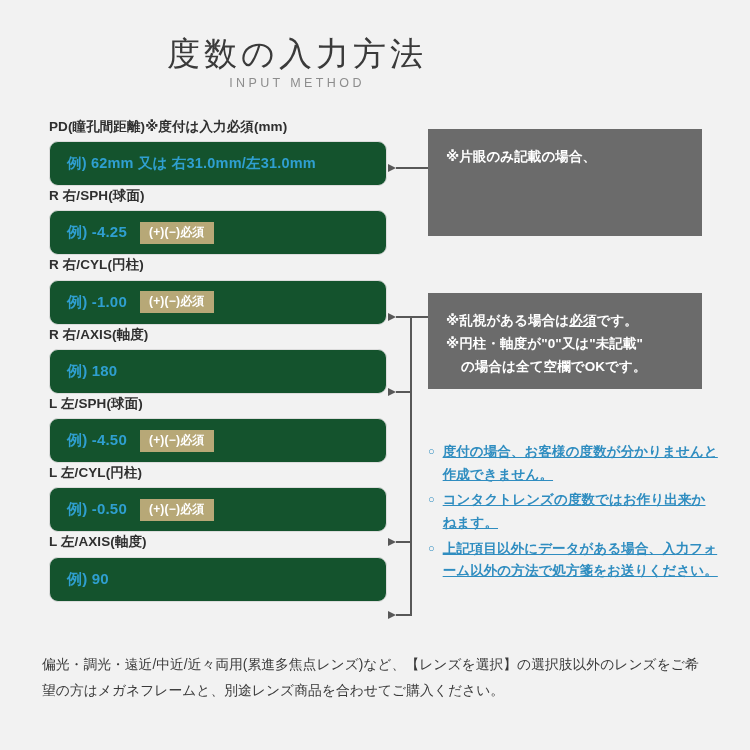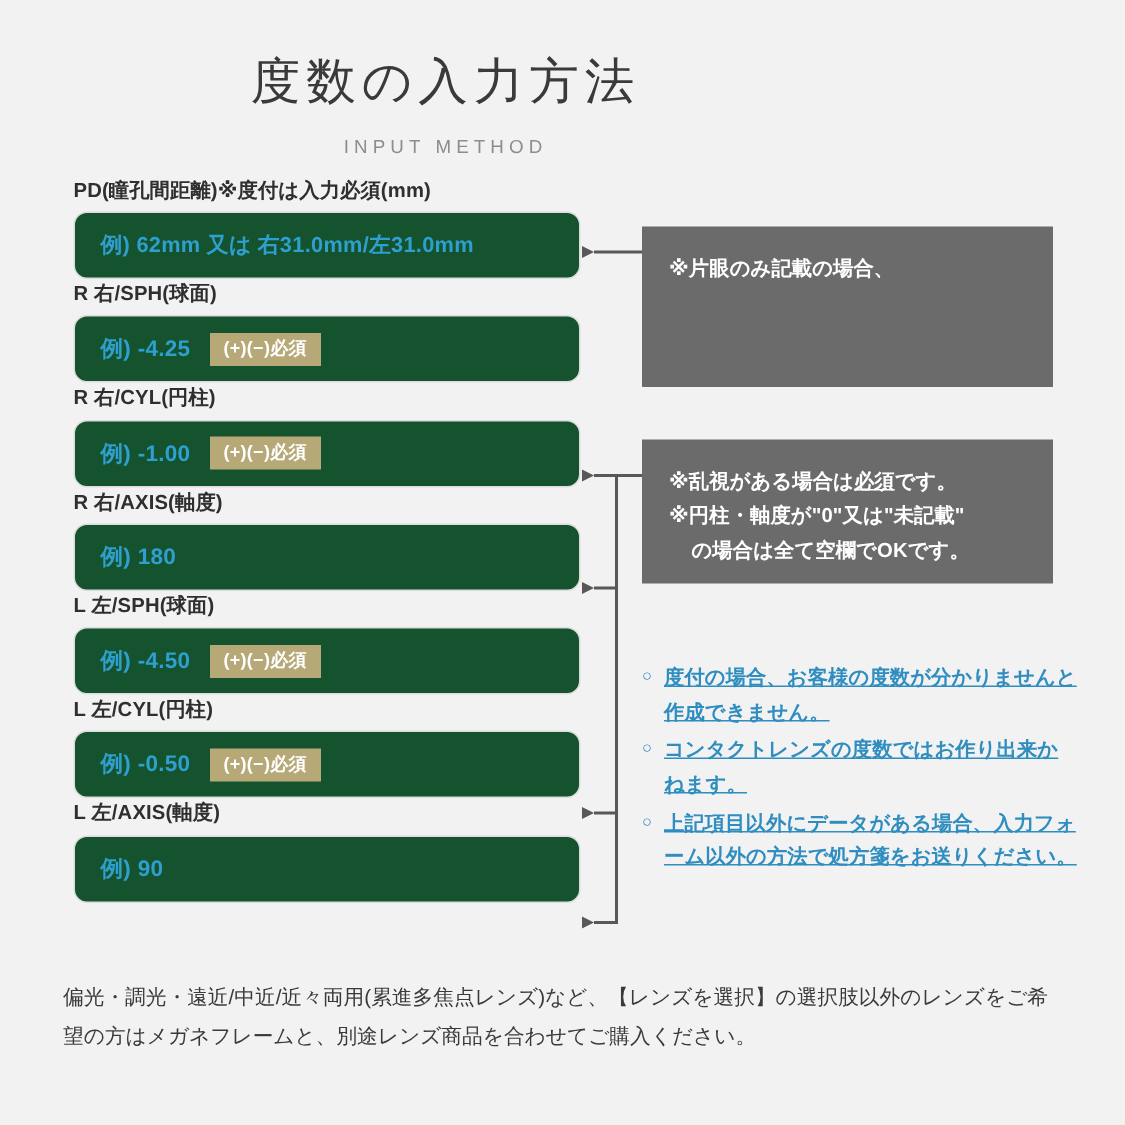--- a/index.html
+++ b/index.html
@@ -11,21 +11,21 @@
   }
   #page{ position:relative; width:750px; height:750px; background:#f2f2f2; }
 
   
   .hdr{ position:absolute; left:0; top:36px; width:594px; text-align:center; }
   .hdr-title{
     font-size:33px; color:#3a3a3a; letter-spacing:4px; font-weight:400;
     line-height:1.1;
   }
   .hdr-sub{
-    margin-top:19px; font-size:12.5px; color:#8d8d8d;
+    margin-top:4px; font-size:12.5px; color:#8d8d8d;
     letter-spacing:3.4px; font-weight:400;
   }
 
   
   .fields{ position:absolute; left:49px; top:118px; width:338px; }
   .field{ margin-bottom:1px; }
   .field-label{
     font-size:13.5px; color:#2f2f2f; font-weight:700;
     letter-spacing:.1px; line-height:1.35; margin-bottom:5px;
     white-space:nowrap;
@@ -50,21 +50,21 @@
   .callout{
     position:absolute; background:#6b6b6b; color:#ffffff;
     padding:16px 16px 16px 18px;
   }
   .callout p{
     font-size:13.5px; font-weight:700; line-height:1.72;
     letter-spacing:.1px; white-space:nowrap;
   }
   .callout p.ind{ padding-left:15px; }
   .callout .u{ text-decoration:underline; }
-  #callout-pd{ left:428px; top:151px; width:274px; height:107px; }
+  #callout-pd{ left:428px; top:129px; width:274px; height:107px; }
   #callout-cyl{ left:428px; top:293px; width:274px; height:96px; }
 
   
   .notes{ position:absolute; left:428px; top:441px; width:290px; }
   .note{
     display:flex; gap:8px; margin-bottom:3px;
     color:#2f8dc0; font-size:13.5px; font-weight:700; line-height:1.68;
   }
   .note-marker{
     flex:0 0 auto; font-size:11px; line-height:1.95; color:#2f8dc0;

